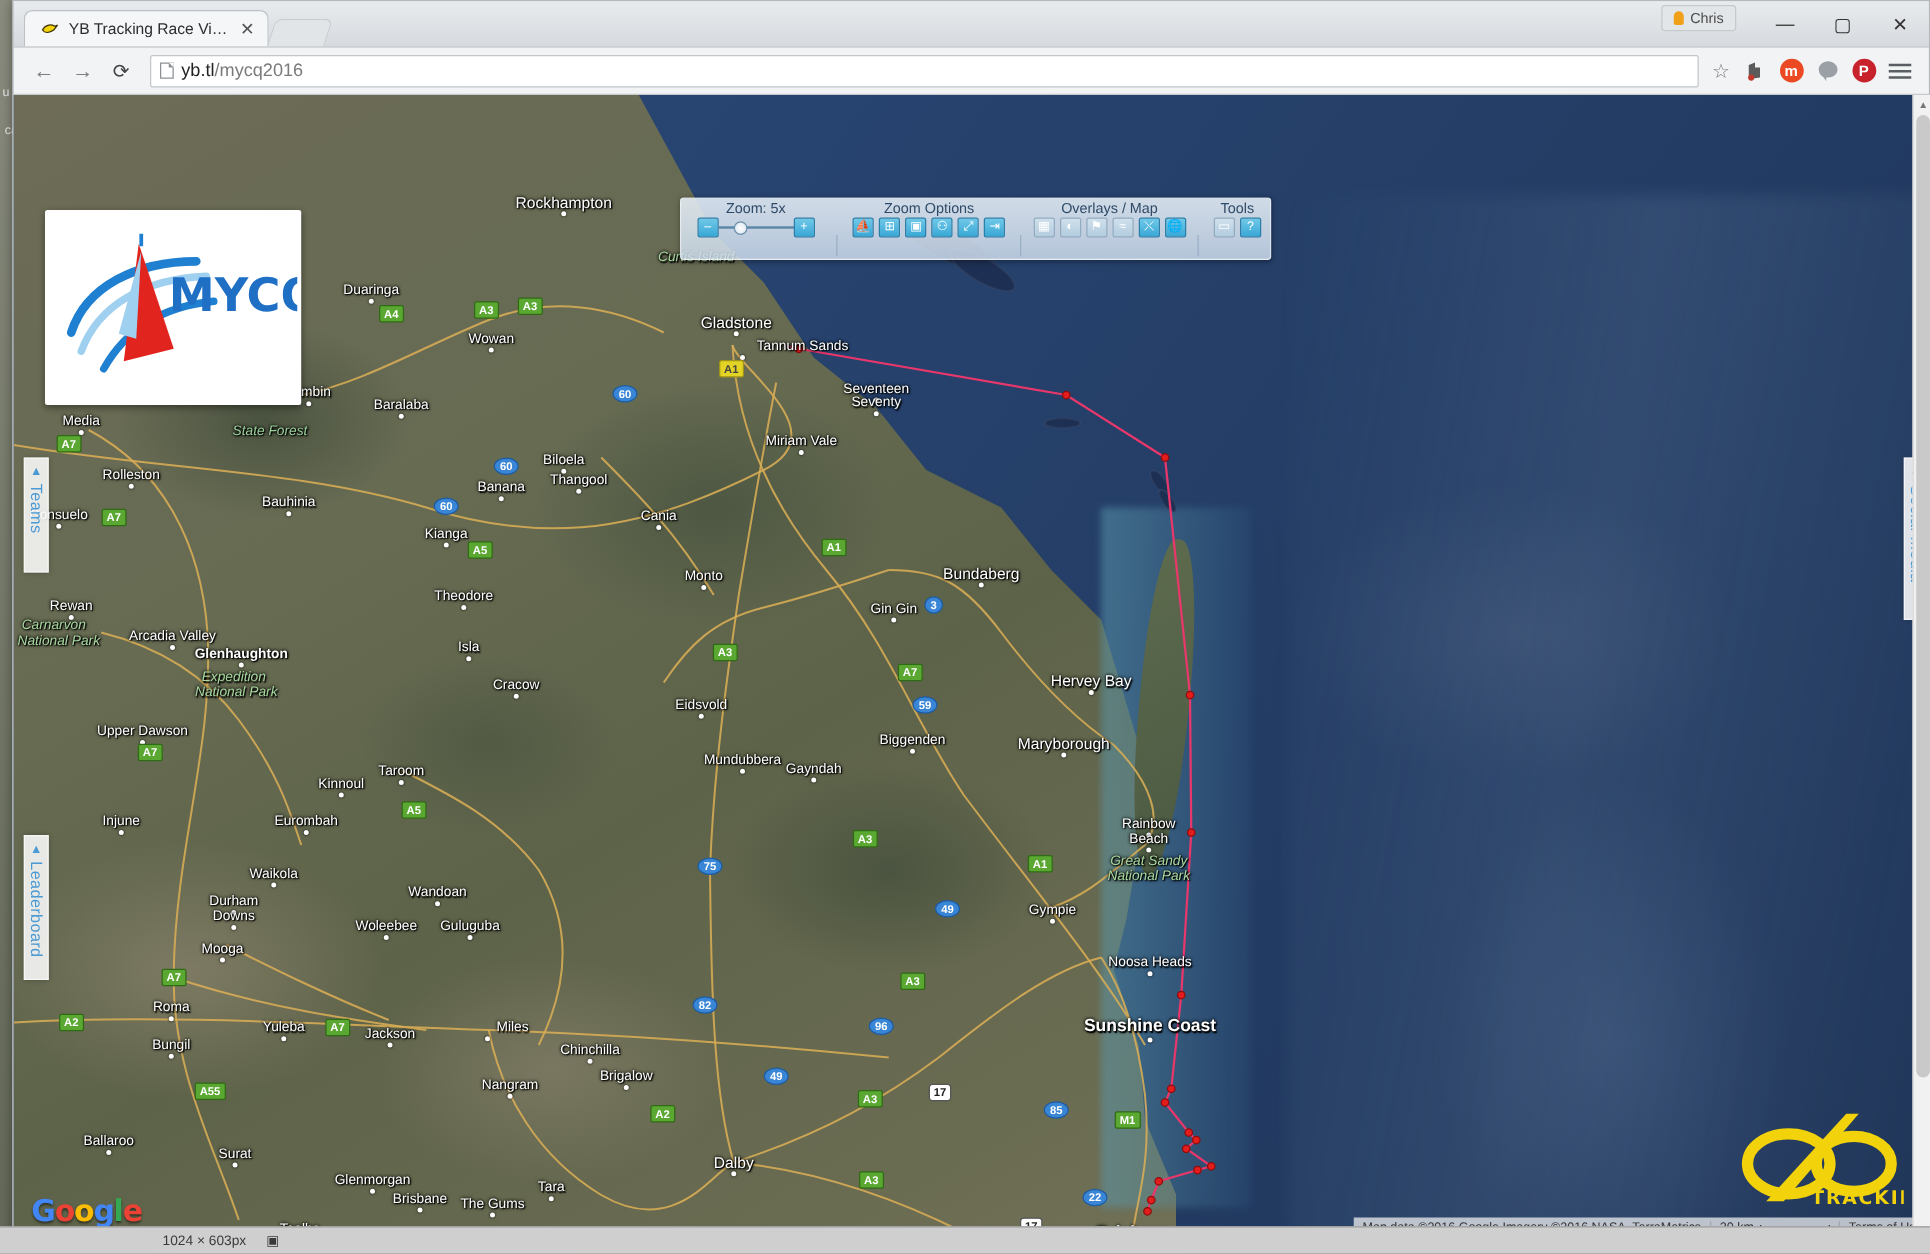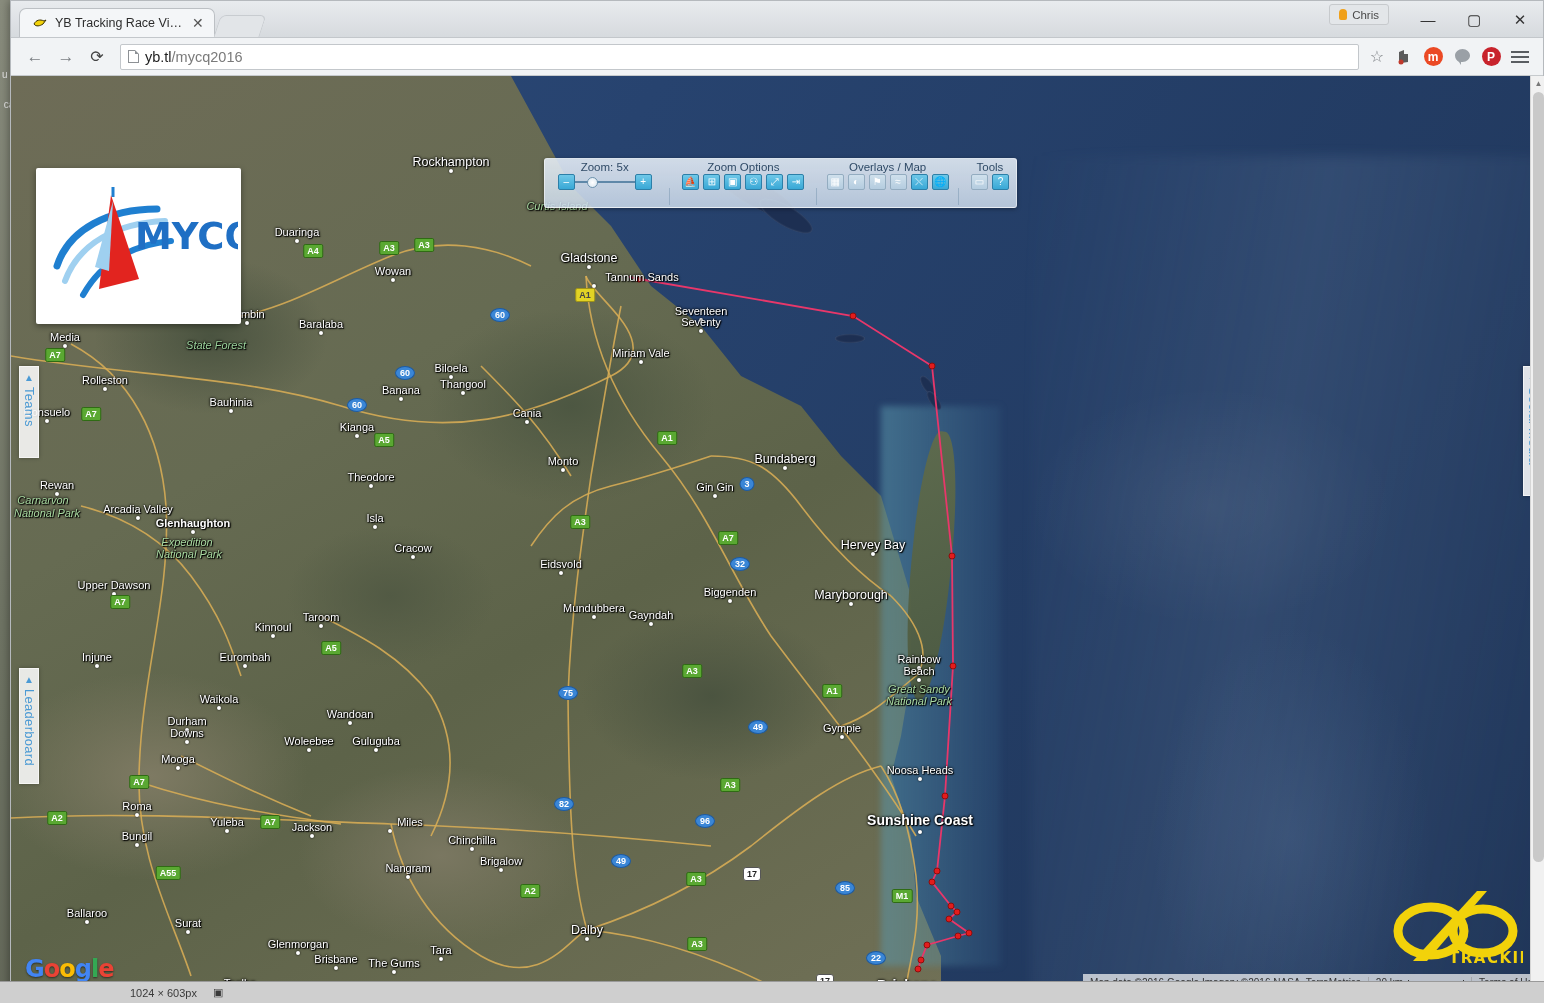--- a/index.html
+++ b/index.html
@@ -568,21 +568,21 @@
           <div class="shield green" style="left: 302px; top: 175px;">A4</div>
           <div class="shield yellow" style="left: 574px; top: 219px;">A1</div>
           <div class="shield blue" style="left: 489px; top: 239px;">60</div>
           <div class="shield blue" style="left: 394px; top: 297px;">60</div>
           <div class="shield blue" style="left: 346px; top: 329px;">60</div>
           <div class="shield green" style="left: 373px; top: 364px;">A5</div>
           <div class="shield green" style="left: 656px; top: 362px;">A1</div>
           <div class="shield blue" style="left: 736px; top: 408px;">3</div>
           <div class="shield green" style="left: 569px; top: 446px;">A3</div>
           <div class="shield green" style="left: 717px; top: 462px;">A7</div>
-          <div class="shield blue" style="left: 729px; top: 488px;">32</div>
+          <div class="shield blue" style="left: 729px; top: 488px;">59</div>
           <div class="shield green" style="left: 320px; top: 572px;">A5</div>
           <div class="shield green" style="left: 109px; top: 526px;">A7</div>
           <div class="shield green" style="left: 681px; top: 595px;">A3</div>
           <div class="shield green" style="left: 821px; top: 615px;">A1</div>
           <div class="shield blue" style="left: 557px; top: 617px;">75</div>
           <div class="shield blue" style="left: 747px; top: 651px;">49</div>
           <div class="shield green" style="left: 719px; top: 709px;">A3</div>
           <div class="shield green" style="left: 128px; top: 706px;">A7</div>
           <div class="shield green" style="left: 46px; top: 742px;">A2</div>
           <div class="shield green" style="left: 259px; top: 746px;">A7</div>

